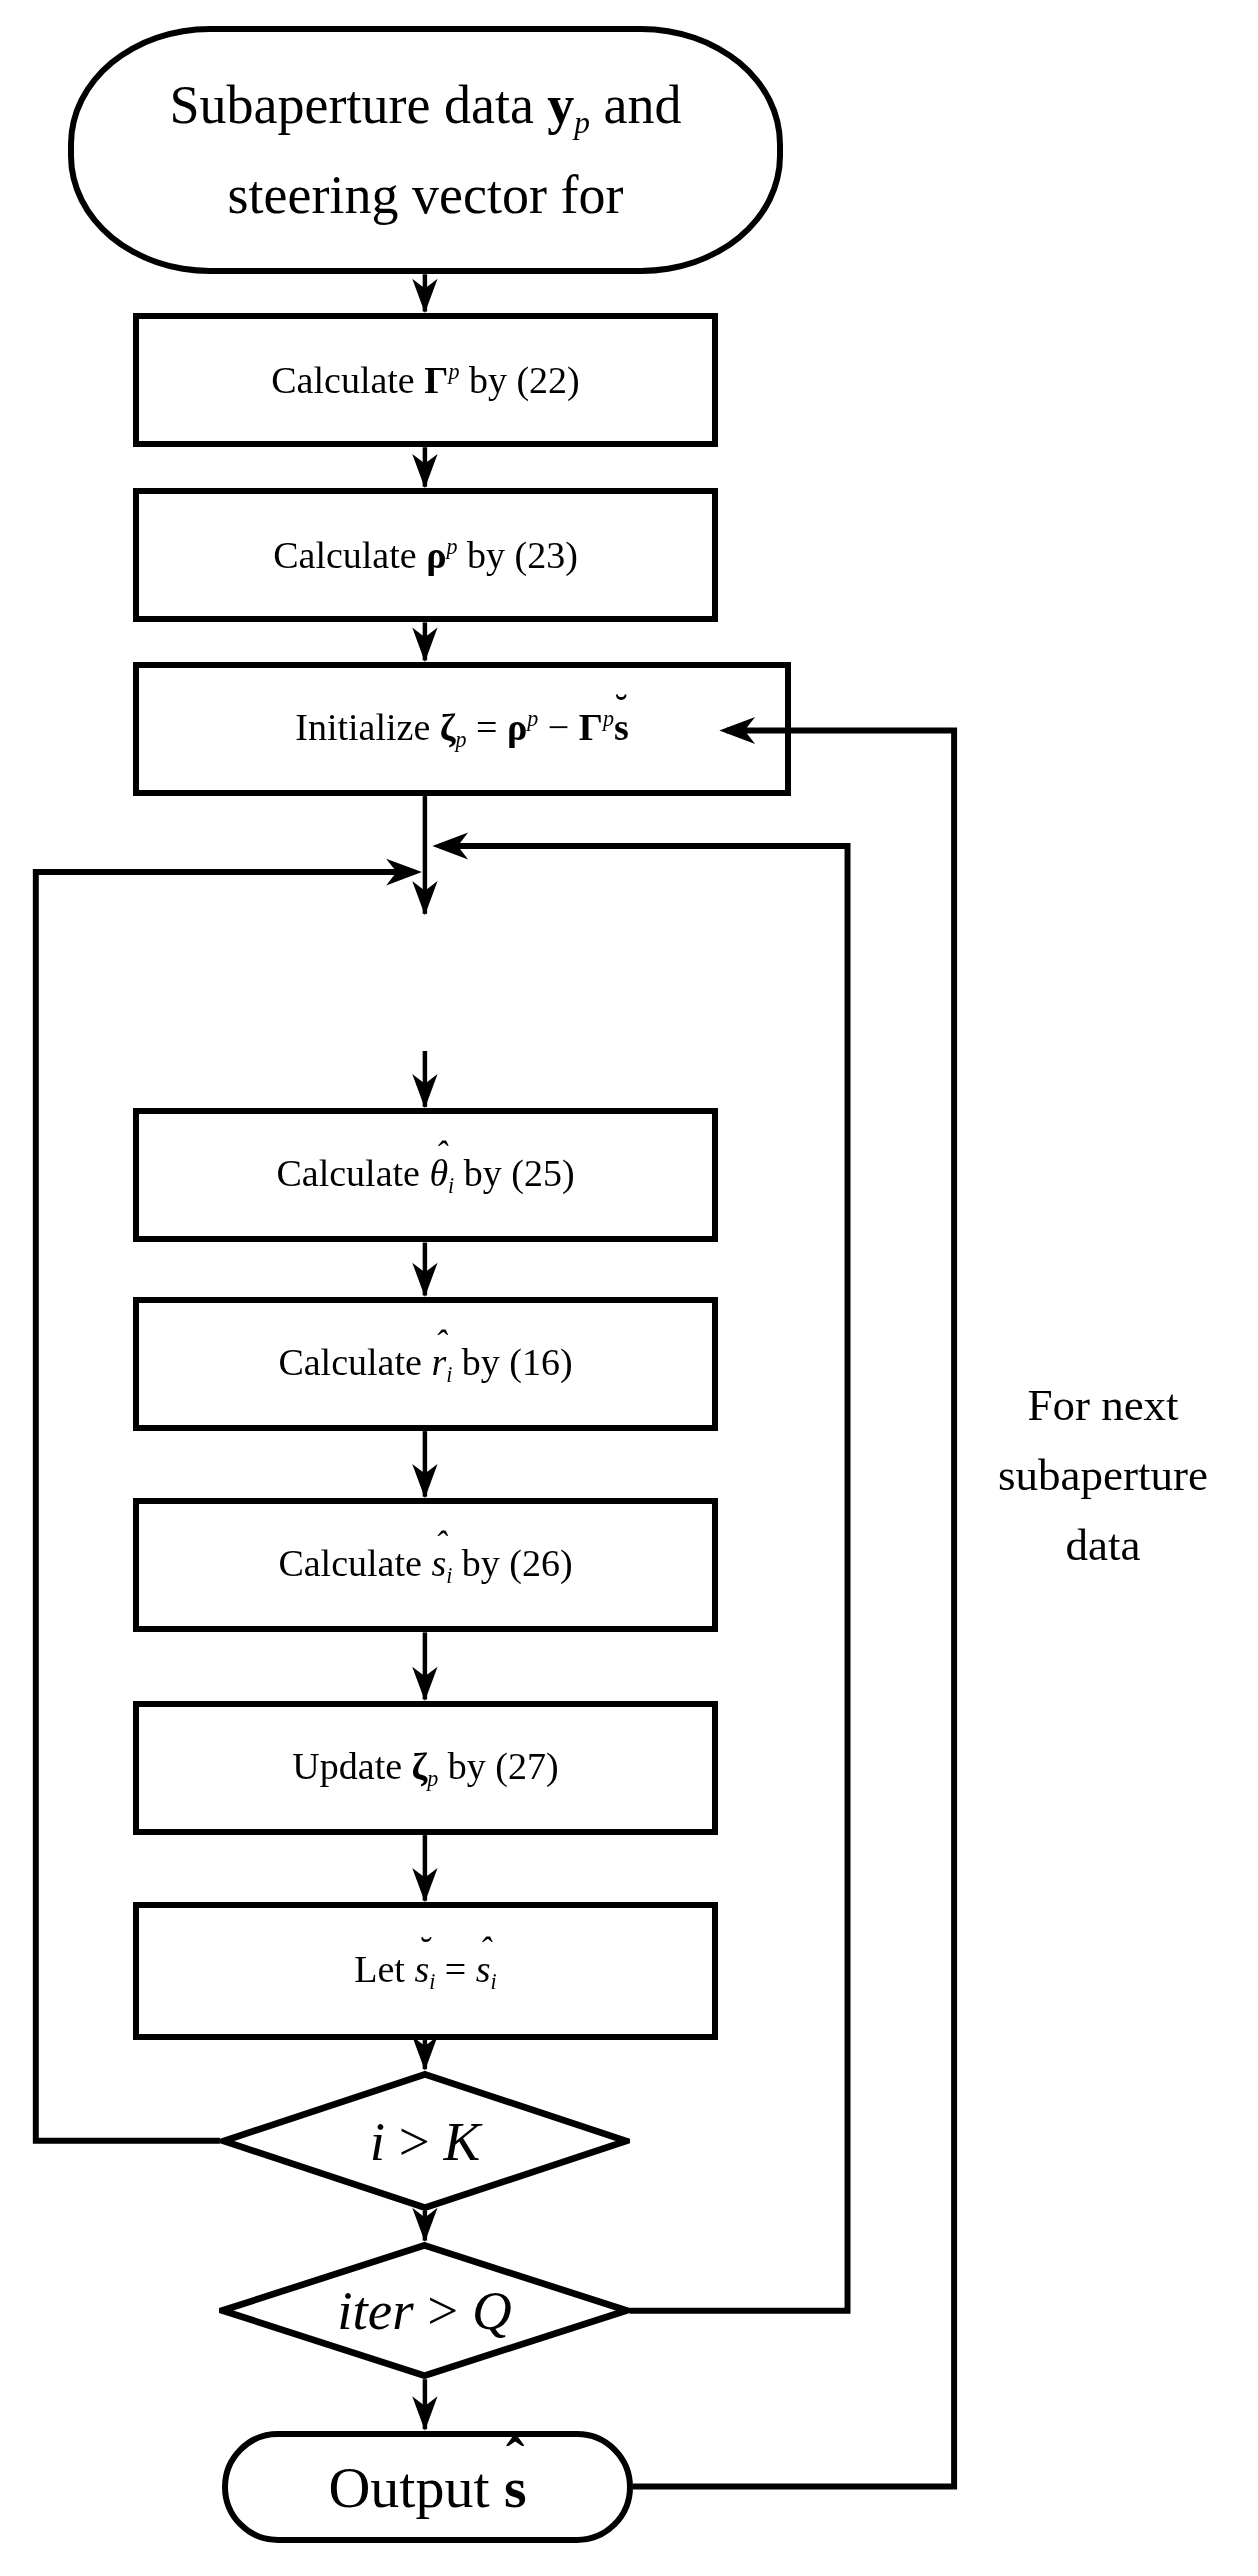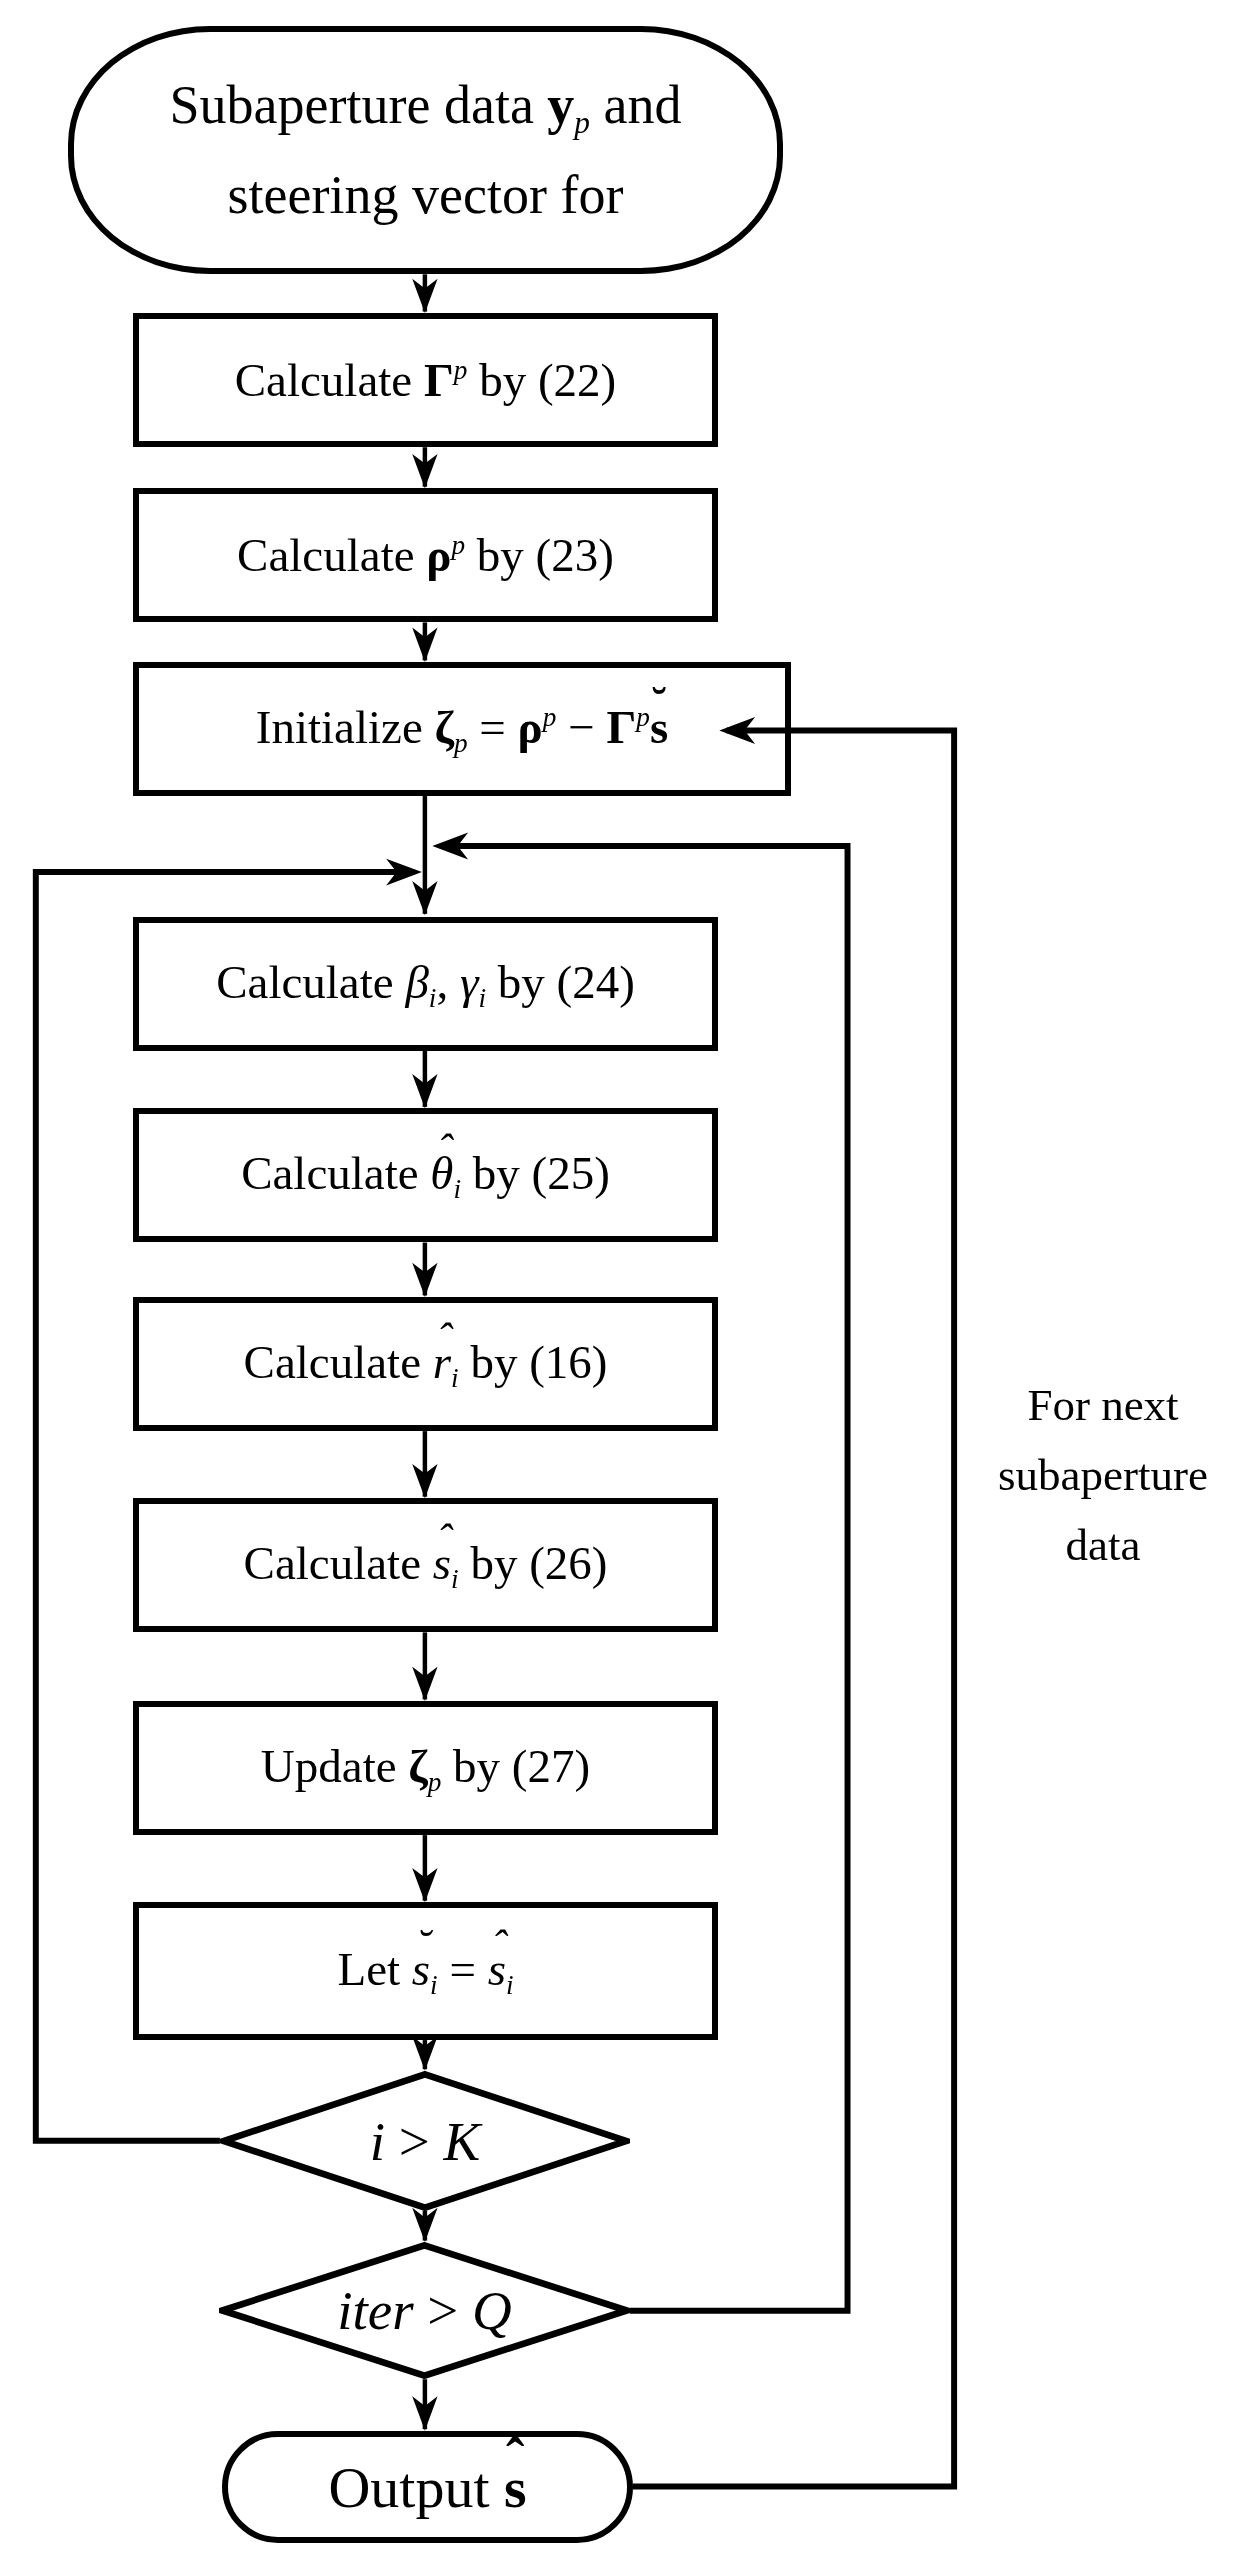--- a/index.html
+++ b/index.html
@@ -4,21 +4,21 @@
 <style>
   html,body{margin:0;padding:0;background:#ffffff;}
   .canvas{
     position:relative;width:1259px;height:2576px;background:#ffffff;
     font-family:"Liberation Serif","DejaVu Serif",serif;color:#000;overflow:hidden;
   }
   .node{
     position:absolute;display:flex;flex-direction:column;align-items:center;justify-content:center;
     text-align:left;background:#fff;box-sizing:border-box;z-index:2;
   }
-  .rect{border:6px solid #000;font-size:47px;}
+  .rect{border:6px solid #000;font-size:38px;}
   .start{border:6.7px solid #000;border-radius:142px / 118px;font-size:54px;line-height:72px;}
   .end{border:6.7px solid #000;border-radius:57px;font-size:58px;}
   .diamond{background:transparent;border:none;font-size:55px;}
   .diamond svg{position:absolute;left:0;top:0;width:100%;height:100%;z-index:1;}
   .diamond .label{position:relative;z-index:2;}
   .label{white-space:nowrap;}
   .annotation{
     position:absolute;font-size:45px;line-height:70px;text-align:center;
     white-space:pre-line;z-index:2;
   }
@@ -50,23 +50,20 @@
   </div>
 
   <div class="node rect" style="left:133px;top:488px;width:585px;height:134px">
     <span class="label"><span>Calculate </span><span class="t-b">ρ</span><span class="t-i t-sup">p</span><span> by (23)</span></span>
   </div>
 
   <div class="node rect" style="left:133px;top:662px;width:658px;height:134px">
     <span class="label"><span>Initialize </span><span class="t-b">ζ</span><span class="t-i t-sub">p</span><span> = </span><span class="t-b">ρ</span><span class="t-i t-sup">p</span><span> − </span><span class="t-b">Γ</span><span class="t-i t-sup">p</span><span class="t-b t-acc"><span class="acc-mark">˘</span>s</span></span>
   </div>
 
-  <div class="node rect" style="left:133px;top:917px;width:585px;height:134px">
-    <span class="label"><span>Calculate </span><span class="t-i">β</span><span class="t-i t-sub">i</span><span>, </span><span class="t-i">γ</span><span class="t-i t-sub">i</span><span> by (24)</span></span>
-  </div>
 
   <div class="node rect" style="left:133px;top:1108px;width:585px;height:134px">
     <span class="label"><span>Calculate </span><span class="t-i t-acc"><span class="acc-mark">ˆ</span>θ</span><span class="t-i t-sub">i</span><span> by (25)</span></span>
   </div>
 
   <div class="node rect" style="left:133px;top:1297px;width:585px;height:134px">
     <span class="label"><span>Calculate </span><span class="t-i t-acc"><span class="acc-mark">ˆ</span>r</span><span class="t-i t-sub">i</span><span> by (16)</span></span>
   </div>
 
   <div class="node rect" style="left:133px;top:1498px;width:585px;height:134px">

